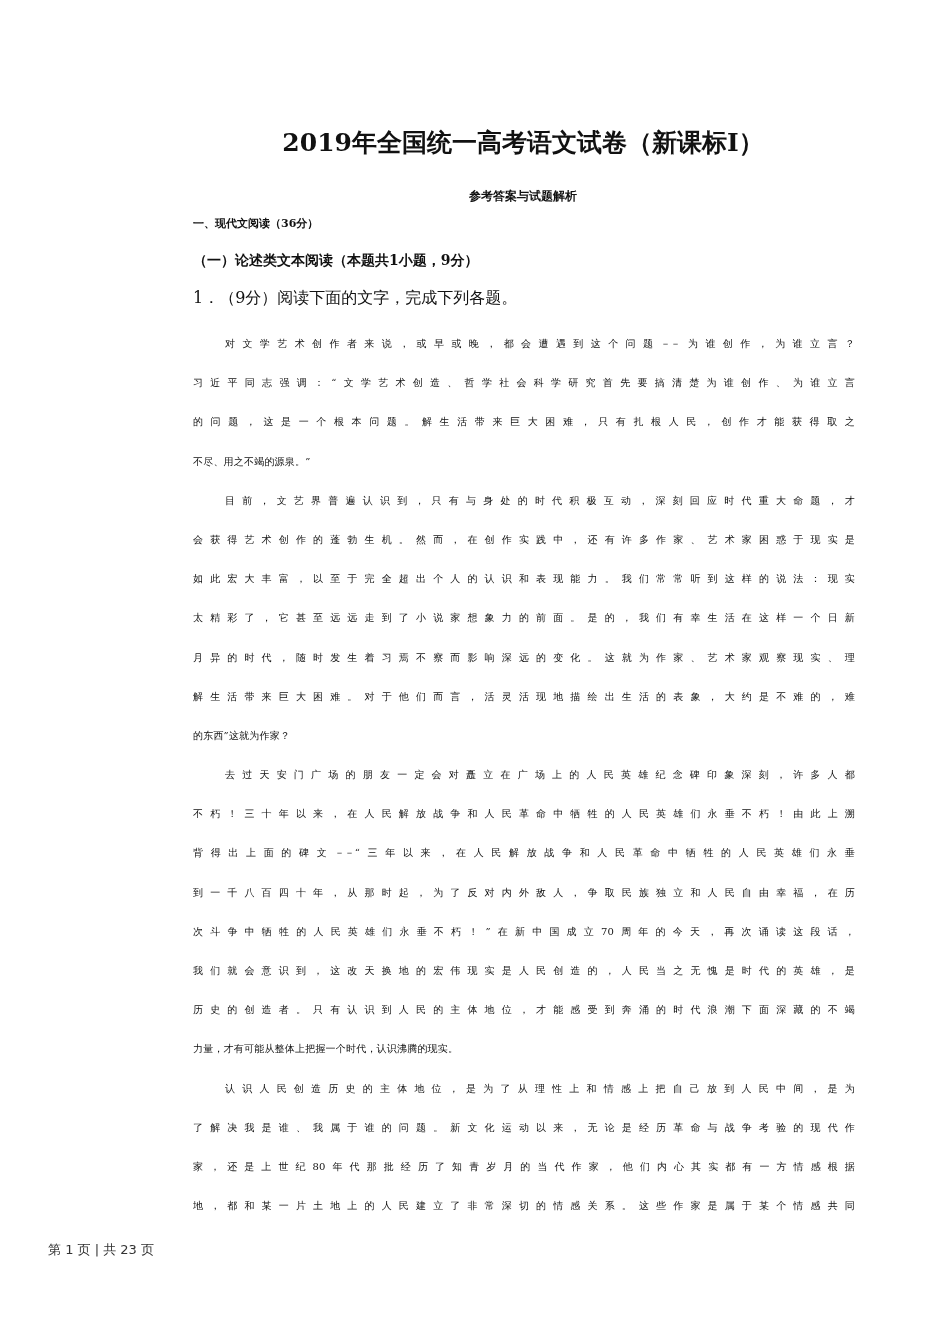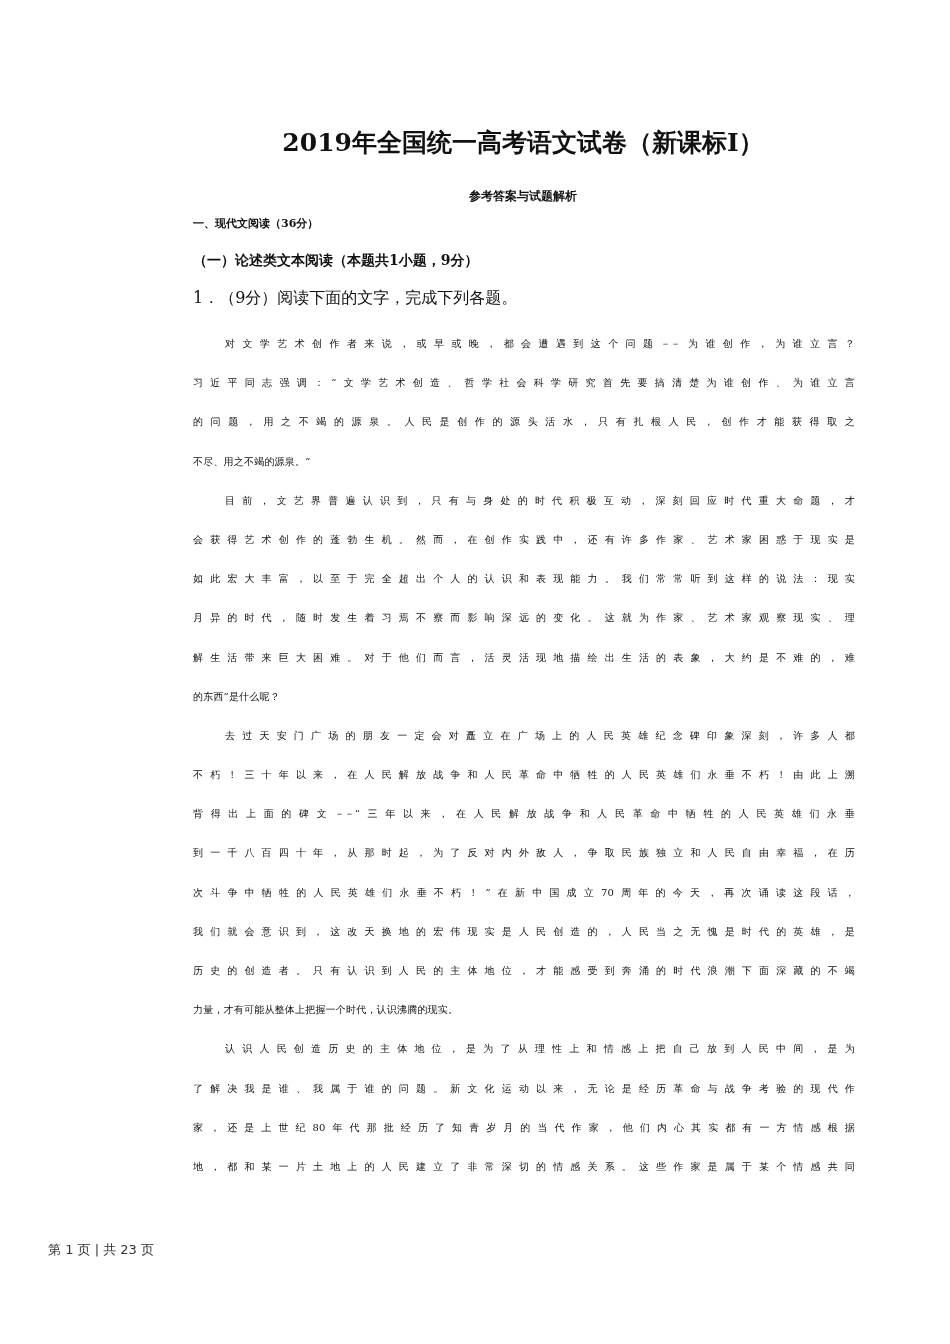--- a/index.html
+++ b/index.html
@@ -26,28 +26,29 @@
 
 <div class="page">
   <div class="title">2019年全国统一高考语文试卷（新课标Ⅰ）</div>
   <div class="subtitle">参考答案与试题解析</div>
   <div class="h1">一、现代文阅读（36分）</div>
   <div class="h2">（一）论述类文本阅读（本题共1小题，9分）</div>
   <div class="q">1．（9分）阅读下面的文字，完成下列各题。</div>
   <div class="body" id="body">
       <div class="line indent">对文学艺术创作者来说，或早或晚，都会遭遇到这个问题－－为谁创作，为谁立言？</div>
       <div class="line">习近平同志强调：“文学艺术创造、哲学社会科学研究首先要搞清楚为谁创作、为谁立言</div>
-      <div class="line">的问题，用之不竭的源泉。人民是创作的源头活水，只有扎根人民，创作才能获得取之</div>
+      <div class="line">的问题，这是一个根本问题。解生活带来巨大困难，只有扎根人民，创作才能获得取之</div>
       <div class="line last">不尽、用之不竭的源泉。”</div>
       <div class="line indent">目前，文艺界普遍认识到，只有与身处的时代积极互动，深刻回应时代重大命题，才</div>
       <div class="line">会获得艺术创作的蓬勃生机。然而，在创作实践中，还有许多作家、艺术家困惑于现实是</div>
       <div class="line">如此宏大丰富，以至于完全超出个人的认识和表现能力。我们常常听到这样的说法：现实</div>
+      <div class="line">太精彩了，它甚至远远走到了小说家想象力的前面。是的，我们有幸生活在这样一个日新</div>
       <div class="line">月异的时代，随时发生着习焉不察而影响深远的变化。这就为作家、艺术家观察现实、理</div>
       <div class="line">解生活带来巨大困难。对于他们而言，活灵活现地描绘出生活的表象，大约是不难的，难</div>
-      <div class="line last">的东西”是什么呢？</div>
+      <div class="line last">的东西”这就为作家？</div>
       <div class="line indent">去过天安门广场的朋友一定会对矗立在广场上的人民英雄纪念碑印象深刻，许多人都</div>
       <div class="line">不朽！三十年以来，在人民解放战争和人民革命中牺牲的人民英雄们永垂不朽！由此上溯</div>
       <div class="line">背得出上面的碑文－－“三年以来，在人民解放战争和人民革命中牺牲的人民英雄们永垂</div>
       <div class="line">到一千八百四十年，从那时起，为了反对内外敌人，争取民族独立和人民自由幸福，在历</div>
       <div class="line">次斗争中牺牲的人民英雄们永垂不朽！”在新中国成立70周年的今天，再次诵读这段话，</div>
       <div class="line">我们就会意识到，这改天换地的宏伟现实是人民创造的，人民当之无愧是时代的英雄，是</div>
       <div class="line">历史的创造者。只有认识到人民的主体地位，才能感受到奔涌的时代浪潮下面深藏的不竭</div>
       <div class="line last">力量，才有可能从整体上把握一个时代，认识沸腾的现实。</div>
       <div class="line indent">认识人民创造历史的主体地位，是为了从理性上和情感上把自己放到人民中间，是为</div>
       <div class="line">了解决我是谁、我属于谁的问题。新文化运动以来，无论是经历革命与战争考验的现代作</div>

